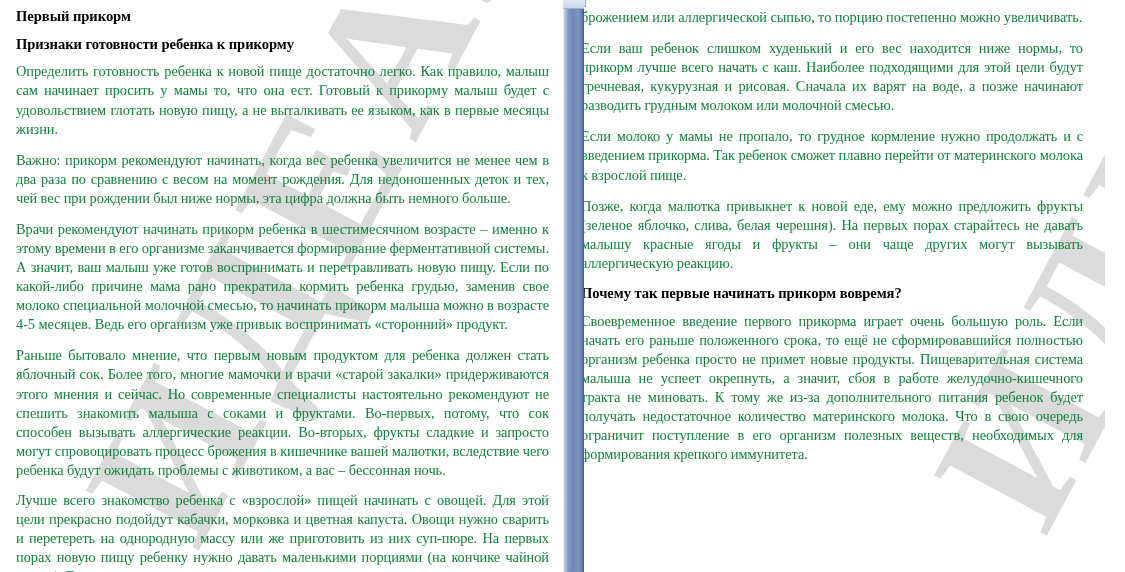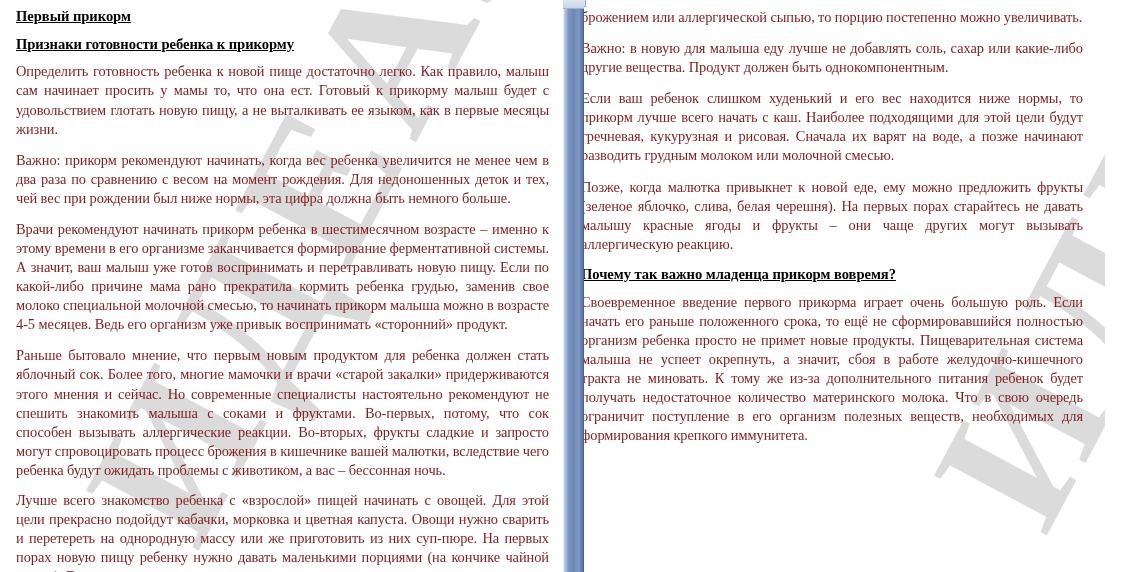--- a/index.html
+++ b/index.html
@@ -42,27 +42,26 @@
   }
 
   
   h2.doc-heading {
     font-size: 14.6px;
     font-weight: bold;
     line-height: 1.28;
     color: #000000;
     margin: 0 0 9px 0;
     letter-spacing: -0.05px;
-    text-decoration: underline;
   }
 
   p.doc-para {
     font-size: 14.4px;
     line-height: 1.325;
-    color: #7f1d1d;
+    color: #15803d;
     text-align: justify;
     margin: 0 0 12px 0;
     hyphens: none;
     letter-spacing: -0.06px;
     word-spacing: -0.1px;
   }
   p.doc-para.tight { margin-bottom: 11px; }
   p.doc-para:last-child { margin-bottom: 8px; }
 
   
@@ -167,28 +166,28 @@
   </div>
 
   <div class="page" id="page-right">
     <div id="right-page-marker"></div>
 
     <div class="watermark" id="watermark-right">ИДЕАЛ</div>
 
     <div class="page-content">
       <p class="doc-para">брожением или аллергической сыпью, то порцию постепенно можно увеличивать.</p>
 
-      <p class="doc-para">Важно: в новую для малыша еду лучше не добавлять соль, сахар или какие-либо другие вещества. Продукт должен быть однокомпонентным.</p>
 
       <p class="doc-para">Если ваш ребенок слишком худенький и его вес находится ниже нормы, то прикорм лучше всего начать с каш. Наиболее подходящими для этой цели будут гречневая, кукурузная и рисовая. Сначала их варят на воде, а позже начинают разводить грудным молоком или молочной смесью.</p>
 
+      <p class="doc-para">Если молоко у мамы не пропало, то грудное кормление нужно продолжать и с введением прикорма. Так ребенок сможет плавно перейти от материнского молока к взрослой пище.</p>
 
 
       <p class="doc-para tight">Позже, когда малютка привыкнет к новой еде, ему можно предложить фрукты (зеленое яблочко, слива, белая черешня). На первых порах старайтесь не давать малышу красные ягоды и фрукты – они чаще других могут вызывать аллергическую реакцию.</p>
 
-      <h2 class="doc-heading">Почему так важно младенца прикорм вовремя?</h2>
+      <h2 class="doc-heading">Почему так первые начинать прикорм вовремя?</h2>
 
       <p class="doc-para">Своевременное введение первого прикорма играет очень большую роль. Если начать его раньше положенного срока, то ещё не сформировавшийся полностью организм ребенка просто не примет новые продукты. Пищеварительная система малыша не успеет окрепнуть, а значит, сбоя в работе желудочно-кишечного тракта не миновать. К тому же из-за дополнительного питания ребенок будет получать недостаточное количество материнского молока. Что в свою очередь ограничит поступление в его организм полезных веществ, необходимых для формирования крепкого иммунитета.</p>
 
     </div>
   </div>
 
 </div>
 
 </body></html>

